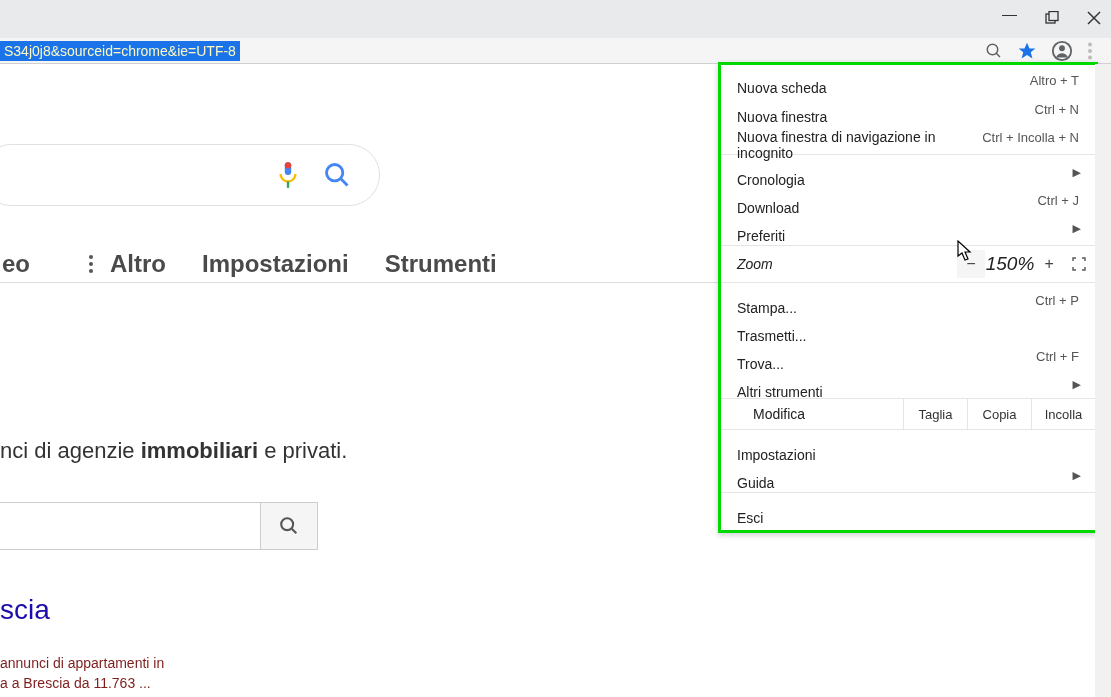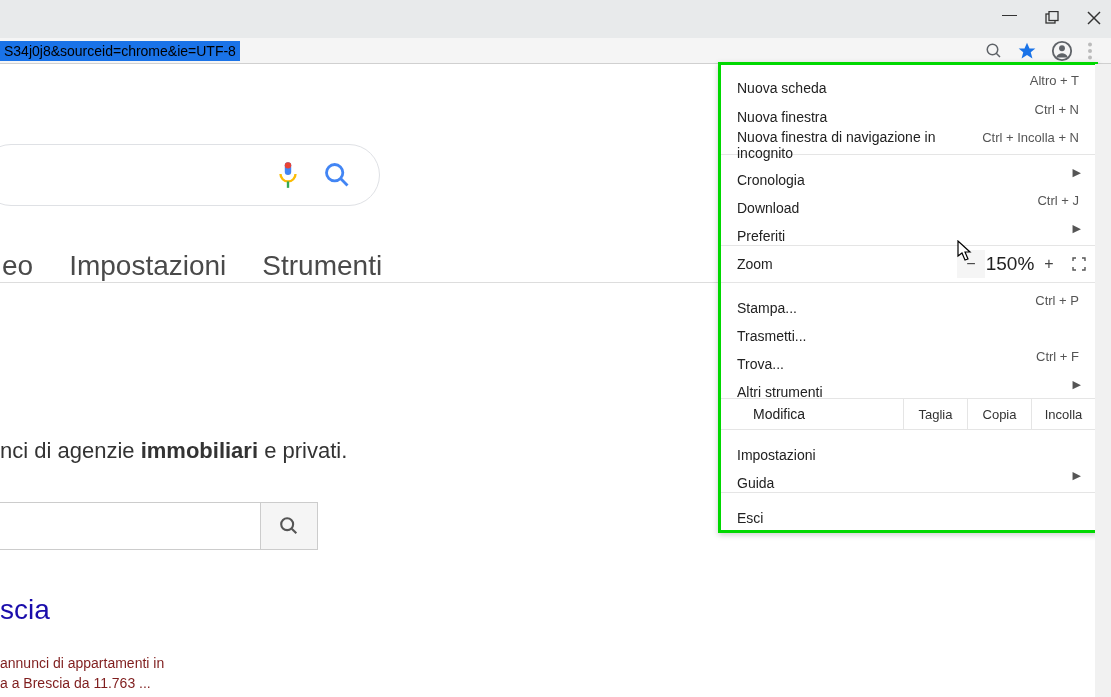--- a/index.html
+++ b/index.html
@@ -7,37 +7,37 @@
 
   
   .titlebar { height: 38px; background: #e8eaeb; display: flex; justify-content: flex-end; align-items: center; padding-right: 10px; gap: 28px; }
   .titlebar span { font-size: 15px; color: #333; cursor: default; }
   .win-min { font-size: 22px; position: relative; top: -6px; }
   .win-max { font-size: 14px; }
   .win-close { font-size: 16px; }
 
   
   .addrrow { height: 26px; background: #f5f5f5; display: flex; align-items: center; border-bottom: 1px solid #d0d0d0; }
-  .url { background: #1a73e8; color: #000000; font-size: 14px; padding: 2px 4px; text-align: center; }
+  .url { background: #1a73e8; color: #fef9c3; font-size: 14px; padding: 2px 4px; text-align: center; }
   .addr-icons { margin-left: auto; display: flex; align-items: center; gap: 14px; padding-right: 18px; }
   .addr-icons svg { display: block; }
   .zoom-circle { width:18px; height:18px; }
   .star-ic { width:20px; height:20px; }
   .profile-ic { width:22px; height:22px; }
   .dots-ic { width:6px; height:18px; }
 
   
   .content { position: relative; }
 
   
   .search-pill { position: absolute; left: -20px; top: 80px; width: 400px; height: 62px; border: 1px solid #dfe1e5; border-radius: 31px; display: flex; align-items: center; justify-content: flex-end; padding-right: 28px; gap: 22px; }
   .mic-ic svg, .mag-ic svg { display:block; }
 
   
-  .navrow { position: absolute; top: 178px; left: 0; display: flex; align-items: center; gap: 20px; font-size: 28px; color: #4a4a4a; }
+  .navrow { position: absolute; top: 178px; left: 0; display: flex; align-items: center; gap: 20px; font-size: 24px; color: #4a4a4a; font-weight: bold; }
   .navrow .truncated { margin-left: -6px; }
   .navrow .more-wrap { display:flex; align-items:center; gap:8px; margin-left:30px; }
   .navrow .tab { padding: 8px 8px; }
   .sep { position:absolute; top:218px; left:0; width:718px; height:1px; background:#ddd; }
 
   
   .snippet1 { position:absolute; top:374px; left:0; font-size:22px; color:#333; }
   .snippet1 b { font-weight:bold; }
   .sitesearch { position:absolute; top:438px; left:-10px; display:flex; }
   .sitesearch input { width:270px; height:48px; border:1px solid #ccc; border-right:none; font-size:18px; padding:0 8px; }
@@ -46,21 +46,21 @@
   .result-desc { position:absolute; top:566px; left:0; font-size:14px; color:#7f1d1d; line-height:1.4;margin-top:24px; }
 
   
   .menu { position:absolute; left:718px; top:62px; width:380px; background:#fff; border:3px solid #00d800; box-shadow:0 2px 6px rgba(0,0,0,0.2); font-size:14px; color:#222; }
   .menu .row { height:28px; display:flex; align-items:center; padding:0 16px; position:relative; }
   .menu .row.tall { height:30px; }
   .menu .rowlabel { flex:1;margin-top:15px; }
   .menu .shortcut { color:#555; font-size:13px; }
   .menu .chev { position:absolute; right:14px; color:#555; font-size:11px; }
   .menu .divider { height:1px; background:#e5e5e5; margin:3px 0; }
-  .menu .zoomrow { display:flex; align-items:center; height:30px; padding-left:16px; }
+  .menu .zoomrow { display:flex; align-items:center; height:30px; padding-left:16px;font-style:italic; }
   .menu .zoomrow .zlabel { flex:1; }
   .menu .zoomrow .zbtn { width:28px; height:28px; display:flex; align-items:center; justify-content:center; background:#f5f5f5; color:#444; font-size:16px; }
   .menu .zoomrow .zval { width:50px; text-align:center; font-size:19px; }
   .menu .zoomrow .fs { width:32px; display:flex; align-items:center; justify-content:center; }
   .menu .editrow { display:flex; align-items:center; height:32px; padding-left:32px; border-top:1px solid #e5e5e5; border-bottom:1px solid #e5e5e5; }
   .menu .editrow .elabel { flex:1; }
   .menu .editrow .ebtn { width:64px; height:32px; display:flex; align-items:center; justify-content:center; border-left:1px solid #e5e5e5; font-size:13px; color:#333; }
 
   
   .cursor { position:absolute; left:957px; top:240px; pointer-events:none; }
@@ -132,20 +132,28 @@
     <span class="mag-ic">
       <svg width="28" height="28" viewBox="0 0 24 24">
           <circle cx="10" cy="10" r="7" fill="none" stroke="#4285F4" stroke-width="2.4"></circle>
           <line x1="15.5" y1="15.5" x2="21" y2="21" stroke="#4285F4" stroke-width="2.4"></line>
         </svg>
     </span>
   </div>
 
   <div class="navrow">
     <span class="truncated tab">eo</span>
+    <span class="more-wrap">
+      <svg width="6" height="22" viewBox="0 0 6 22">
+          <circle cx="3" cy="4" r="2" fill="#555"></circle>
+          <circle cx="3" cy="11" r="2" fill="#555"></circle>
+          <circle cx="3" cy="18" r="2" fill="#555"></circle>
+        </svg>
+      <span class="tab">Altro</span>
+    </span>
     <span class="tab">Impostazioni</span>
     <span class="tab">Strumenti</span>
   </div>
   <div class="sep"></div>
 
   <div class="snippet1">
     <span>nci di agenzie </span><b>immobiliari</b><span> e privati.</span>
   </div>
 
   <div class="sitesearch">

